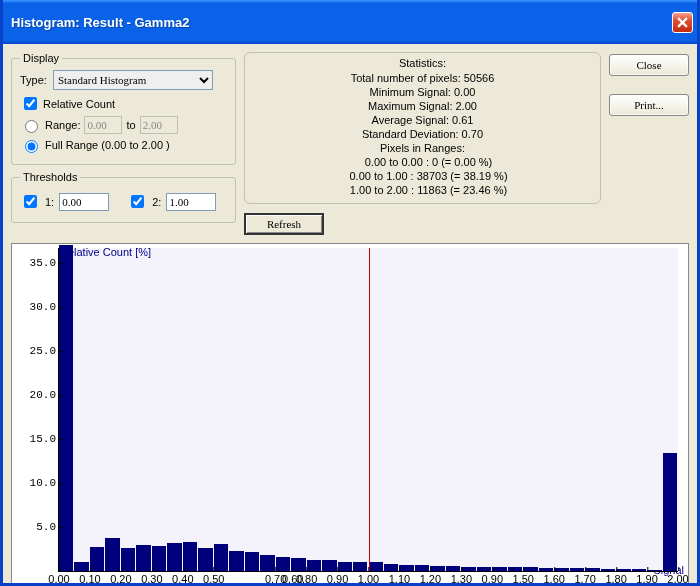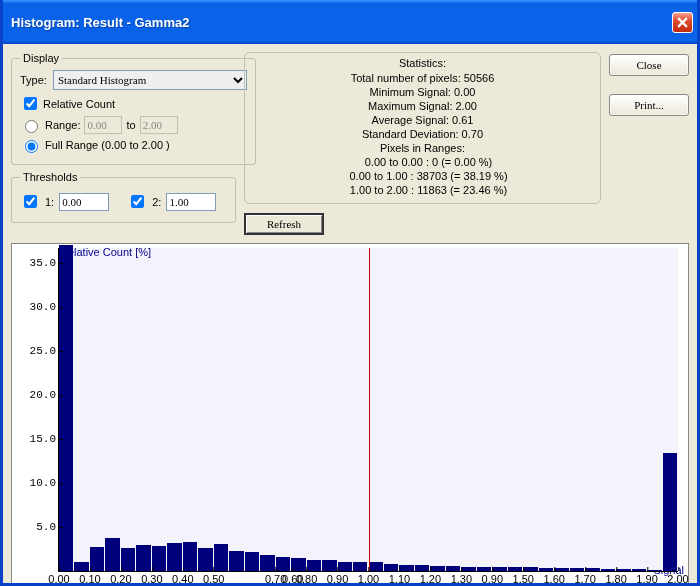--- a/index.html
+++ b/index.html
@@ -47,21 +47,21 @@
     border: 1px solid #c0c0b0;
     border-radius: 3px;
     padding: 6px 8px 8px 8px;
     margin: 0;
   }
   legend { padding: 0 3px; color: #000; }
   .leftcol { width: 225px; display:flex; flex-direction:column; gap:6px; }
   .display-row { display:flex; align-items:center; gap:6px; margin-bottom:4px;}
   select {
     font: 11px Tahoma;
-    width: 194px;
+    width: 160px;
     border: 1px solid #7f9db9;
     height: 20px;
   }
   input[type=text] {
     font: 11px Tahoma;
     border: 1px solid #7f9db9;
     height: 18px;
     padding: 0 2px;
   }
   input[type=text]:disabled { background:#ece9d8; color:#888; border-color:#c0c0b0;}

